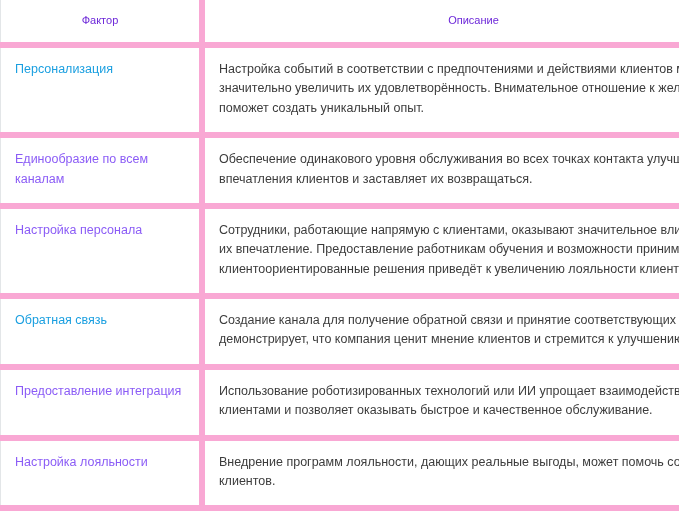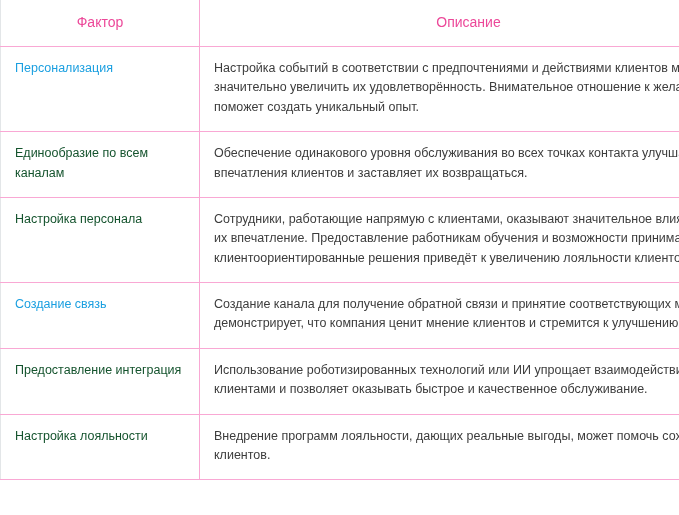--- a/index.html
+++ b/index.html
@@ -14,43 +14,43 @@
     color: #333333;
     overflow: hidden;
   }
   table.factors {
     width: 679px;
     border-collapse: collapse;
     table-layout: fixed;
   }
   table.factors th,
   table.factors td {
-    border: 1px solid #f9a8d4;
+    border: 6px solid #f9a8d4;
     vertical-align: top;
     padding: 12px 14px 14px 14px;
     font-weight: normal;
   }
   table.factors thead th {
     text-align: center;
-    font-size: 14px;
-    color: #ec4899;
+    font-size: 11px;
+    color: #6d28d9;
     padding-top: 14px;
     padding-bottom: 16px;
     border-top: none;
   }
   table.factors thead th.col-factor { width: 170px; }
   table.factors thead th.col-desc { width: 509px; }
 
   table.factors tbody td {
     font-size: 12.5px;
     line-height: 1.55;
   }
   td.factor-cell {
     width: 170px;
-    color: #14532d;
+    color: #8b5cf6;
   }
   td.factor-cell.link {
     color: #1a9fe0;
   }
   td.desc-cell {
     width: 509px;
     color: #3c3c3c;
   }
   
   table.factors th:first-child,
@@ -75,21 +75,21 @@
     </tr>
     <tr>
       <td class="factor-cell">Единообразие по всем каналам</td>
       <td class="desc-cell">Обеспечение одинакового уровня обслуживания во всех точках контакта улучшает впечатления клиентов и заставляет их возвращаться.</td>
     </tr>
     <tr>
       <td class="factor-cell">Настройка персонала</td>
       <td class="desc-cell">Сотрудники, работающие напрямую с клиентами, оказывают значительное влияние на их впечатление. Предоставление работникам обучения и возможности принимать клиентоориентированные решения приведёт к увеличению лояльности клиентов.</td>
     </tr>
     <tr>
-      <td class="factor-cell link">Создание связь</td>
+      <td class="factor-cell link">Обратная связь</td>
       <td class="desc-cell">Создание канала для получение обратной связи и принятие соответствующих мер демонстрирует, что компания ценит мнение клиентов и стремится к улучшению.</td>
     </tr>
     <tr>
       <td class="factor-cell">Предоставление интеграция</td>
       <td class="desc-cell">Использование роботизированных технологий или ИИ упрощает взаимодействие с клиентами и позволяет оказывать быстрое и качественное обслуживание.</td>
     </tr>
     <tr>
       <td class="factor-cell">Настройка лояльности</td>
       <td class="desc-cell">Внедрение программ лояльности, дающих реальные выгоды, может помочь сохранить клиентов.</td>
     </tr>

